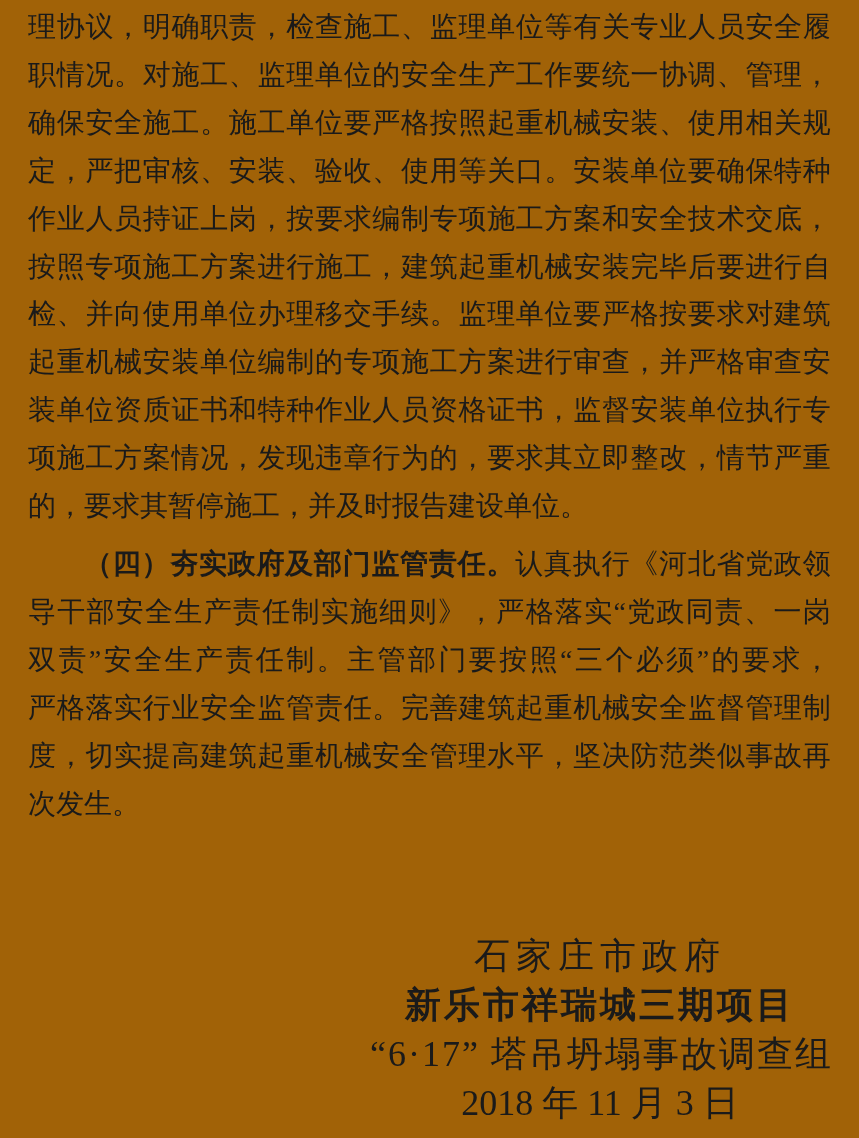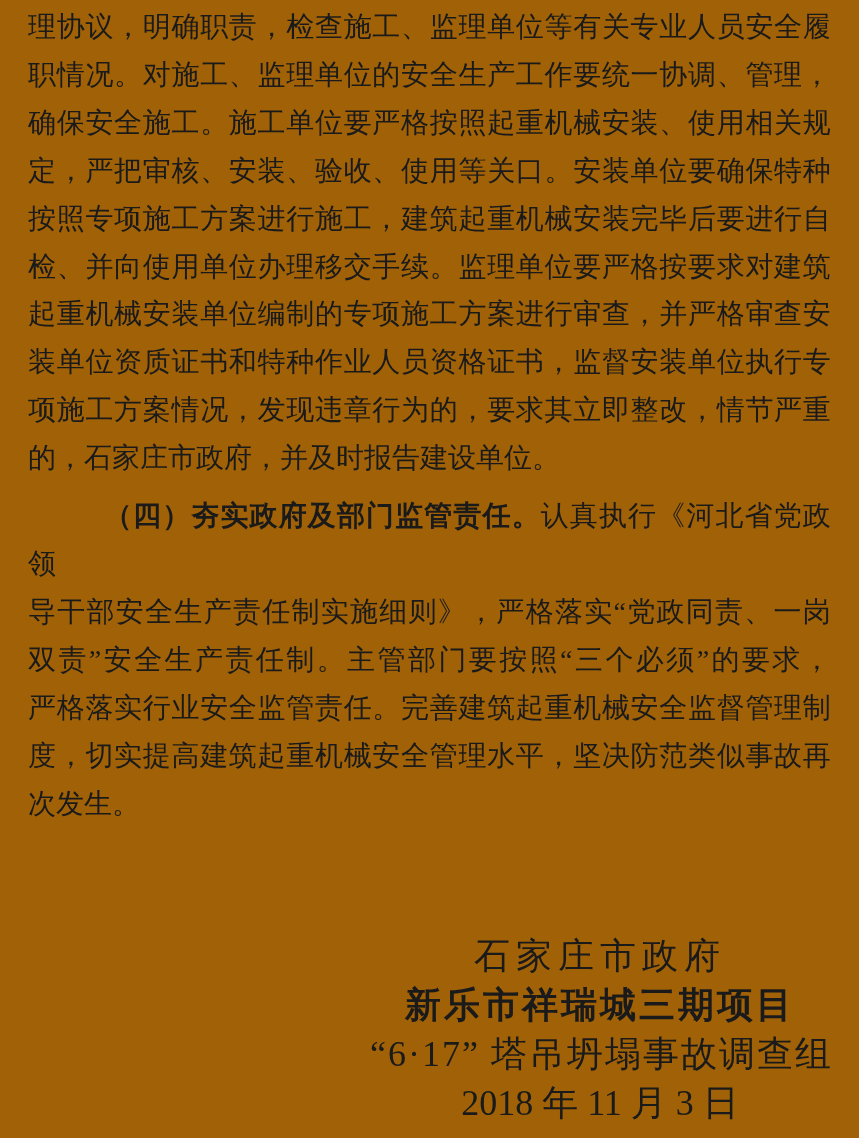--- a/index.html
+++ b/index.html
@@ -34,21 +34,20 @@
     letter-spacing: 0.2px;
   }
   .para2 {
     margin-top: 10px;
   }
   .indent {
     text-indent: 56px;
   }
   .bold {
     font-weight: bold;
-    margin-left: 20px;
   }
   .signature {
     margin-top: 105px;
     margin-left: auto;
     margin-right: 1px;
     width: 460px;
     text-align: center;
   }
   .sig-line {
     font-size: 36px;
@@ -64,26 +63,27 @@
 
 <div class="page">
 
   <div class="body-text">
 
     <div>
       <div class="line just">理协议，明确职责，检查施工、监理单位等有关专业人员安全履</div>
       <div class="line just">职情况。对施工、监理单位的安全生产工作要统一协调、管理，</div>
       <div class="line just">确保安全施工。施工单位要严格按照起重机械安装、使用相关规</div>
       <div class="line just">定，严把审核、安装、验收、使用等关口。安装单位要确保特种</div>
+      <div class="line just">作业人员持证上岗，按要求编制专项施工方案和安全技术交底，</div>
       <div class="line just">按照专项施工方案进行施工，建筑起重机械安装完毕后要进行自</div>
       <div class="line just">检、并向使用单位办理移交手续。监理单位要严格按要求对建筑</div>
       <div class="line just">起重机械安装单位编制的专项施工方案进行审查，并严格审查安</div>
       <div class="line just">装单位资质证书和特种作业人员资格证书，监督安装单位执行专</div>
       <div class="line just">项施工方案情况，发现违章行为的，要求其立即整改，情节严重</div>
-      <div class="line">的，石家庄市政府，并及时报告建设单位。</div>
+      <div class="line">的，要求其暂停施工，并及时报告建设单位。</div>
     </div>
 
     <div class="para2">
       <div class="line just indent"><span class="bold">（四）夯实政府及部门监管责任。</span><span>认真执行《河北省党政领</span></div>
       <div class="line just">导干部安全生产责任制实施细则》，严格落实“党政同责、一岗</div>
       <div class="line just">双责”安全生产责任制。主管部门要按照“三个必须”的要求，</div>
       <div class="line just">严格落实行业安全监管责任。完善建筑起重机械安全监督管理制</div>
       <div class="line just">度，切实提高建筑起重机械安全管理水平，坚决防范类似事故再</div>
       <div class="line">次发生。</div>
     </div>

